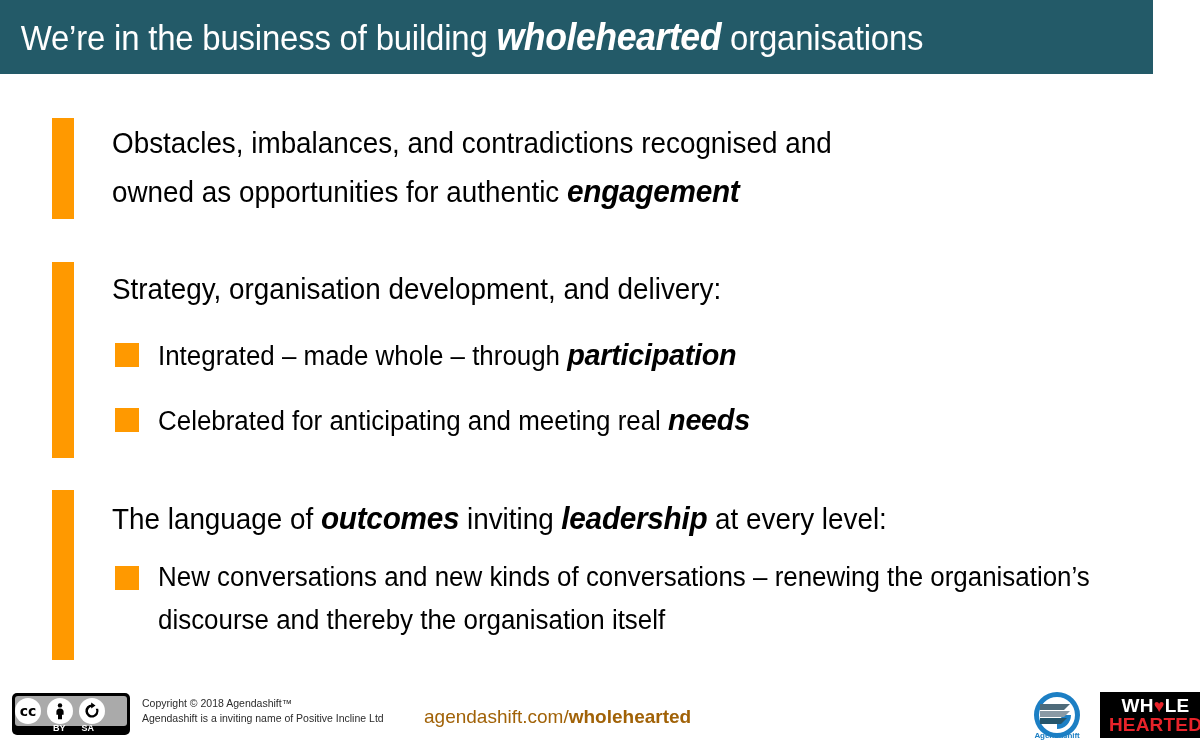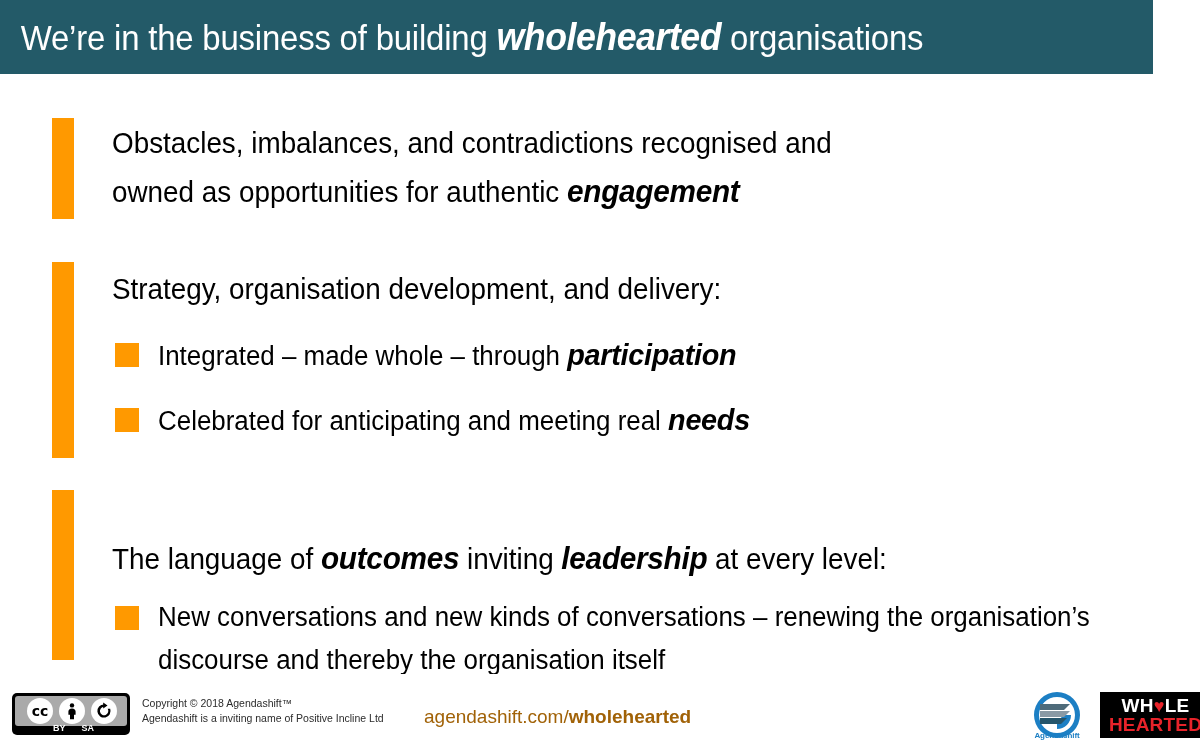--- a/index.html
+++ b/index.html
@@ -57,21 +57,21 @@
     transform-origin:left top;
     white-space:nowrap;
   }
   .lead .em{
     font-weight:bold; font-style:italic; font-size:31px;
     letter-spacing:-0.3px;
   }
 
   .block-1{ top:46px; }
   .block-2{ top:192px; }
-  .block-3{ top:420px;margin-top:40px; }
+  .block-3{ top:420px; }
 
   .sub-list{ list-style:none; margin-top:18px; }
   .sub-item{
     position:relative;
     padding-left:46px;
     margin-bottom:18px;
   }
   .sub-bullet{
     position:absolute; left:3px; top:12px;
     width:24px; height:24px; background:#ff9900;
@@ -105,21 +105,21 @@
     position:absolute; left:12px; top:19px;
     width:118px; height:42px;
     background:#000000;
     border-radius:5px;
     overflow:hidden;
   }
   .cc-inner{
     position:absolute; left:3px; top:3px; width:112px; height:30px;
     background:#aaaaaa;
     border-radius:3px;
-    display:flex; align-items:center; gap:6px; padding-left:12px;
+    display:flex; align-items:center; gap:6px; padding-left:0;
   }
   .cc-circle{
     width:26px; height:26px; border-radius:50%;
     background:#ffffff; position:relative; flex:0 0 auto;
     display:flex; align-items:center; justify-content:center;
   }
   .cc-txt{
     font-family:"DejaVu Sans", sans-serif;
     font-size:14px; font-weight:bold; color:#000000;
     line-height:1;

